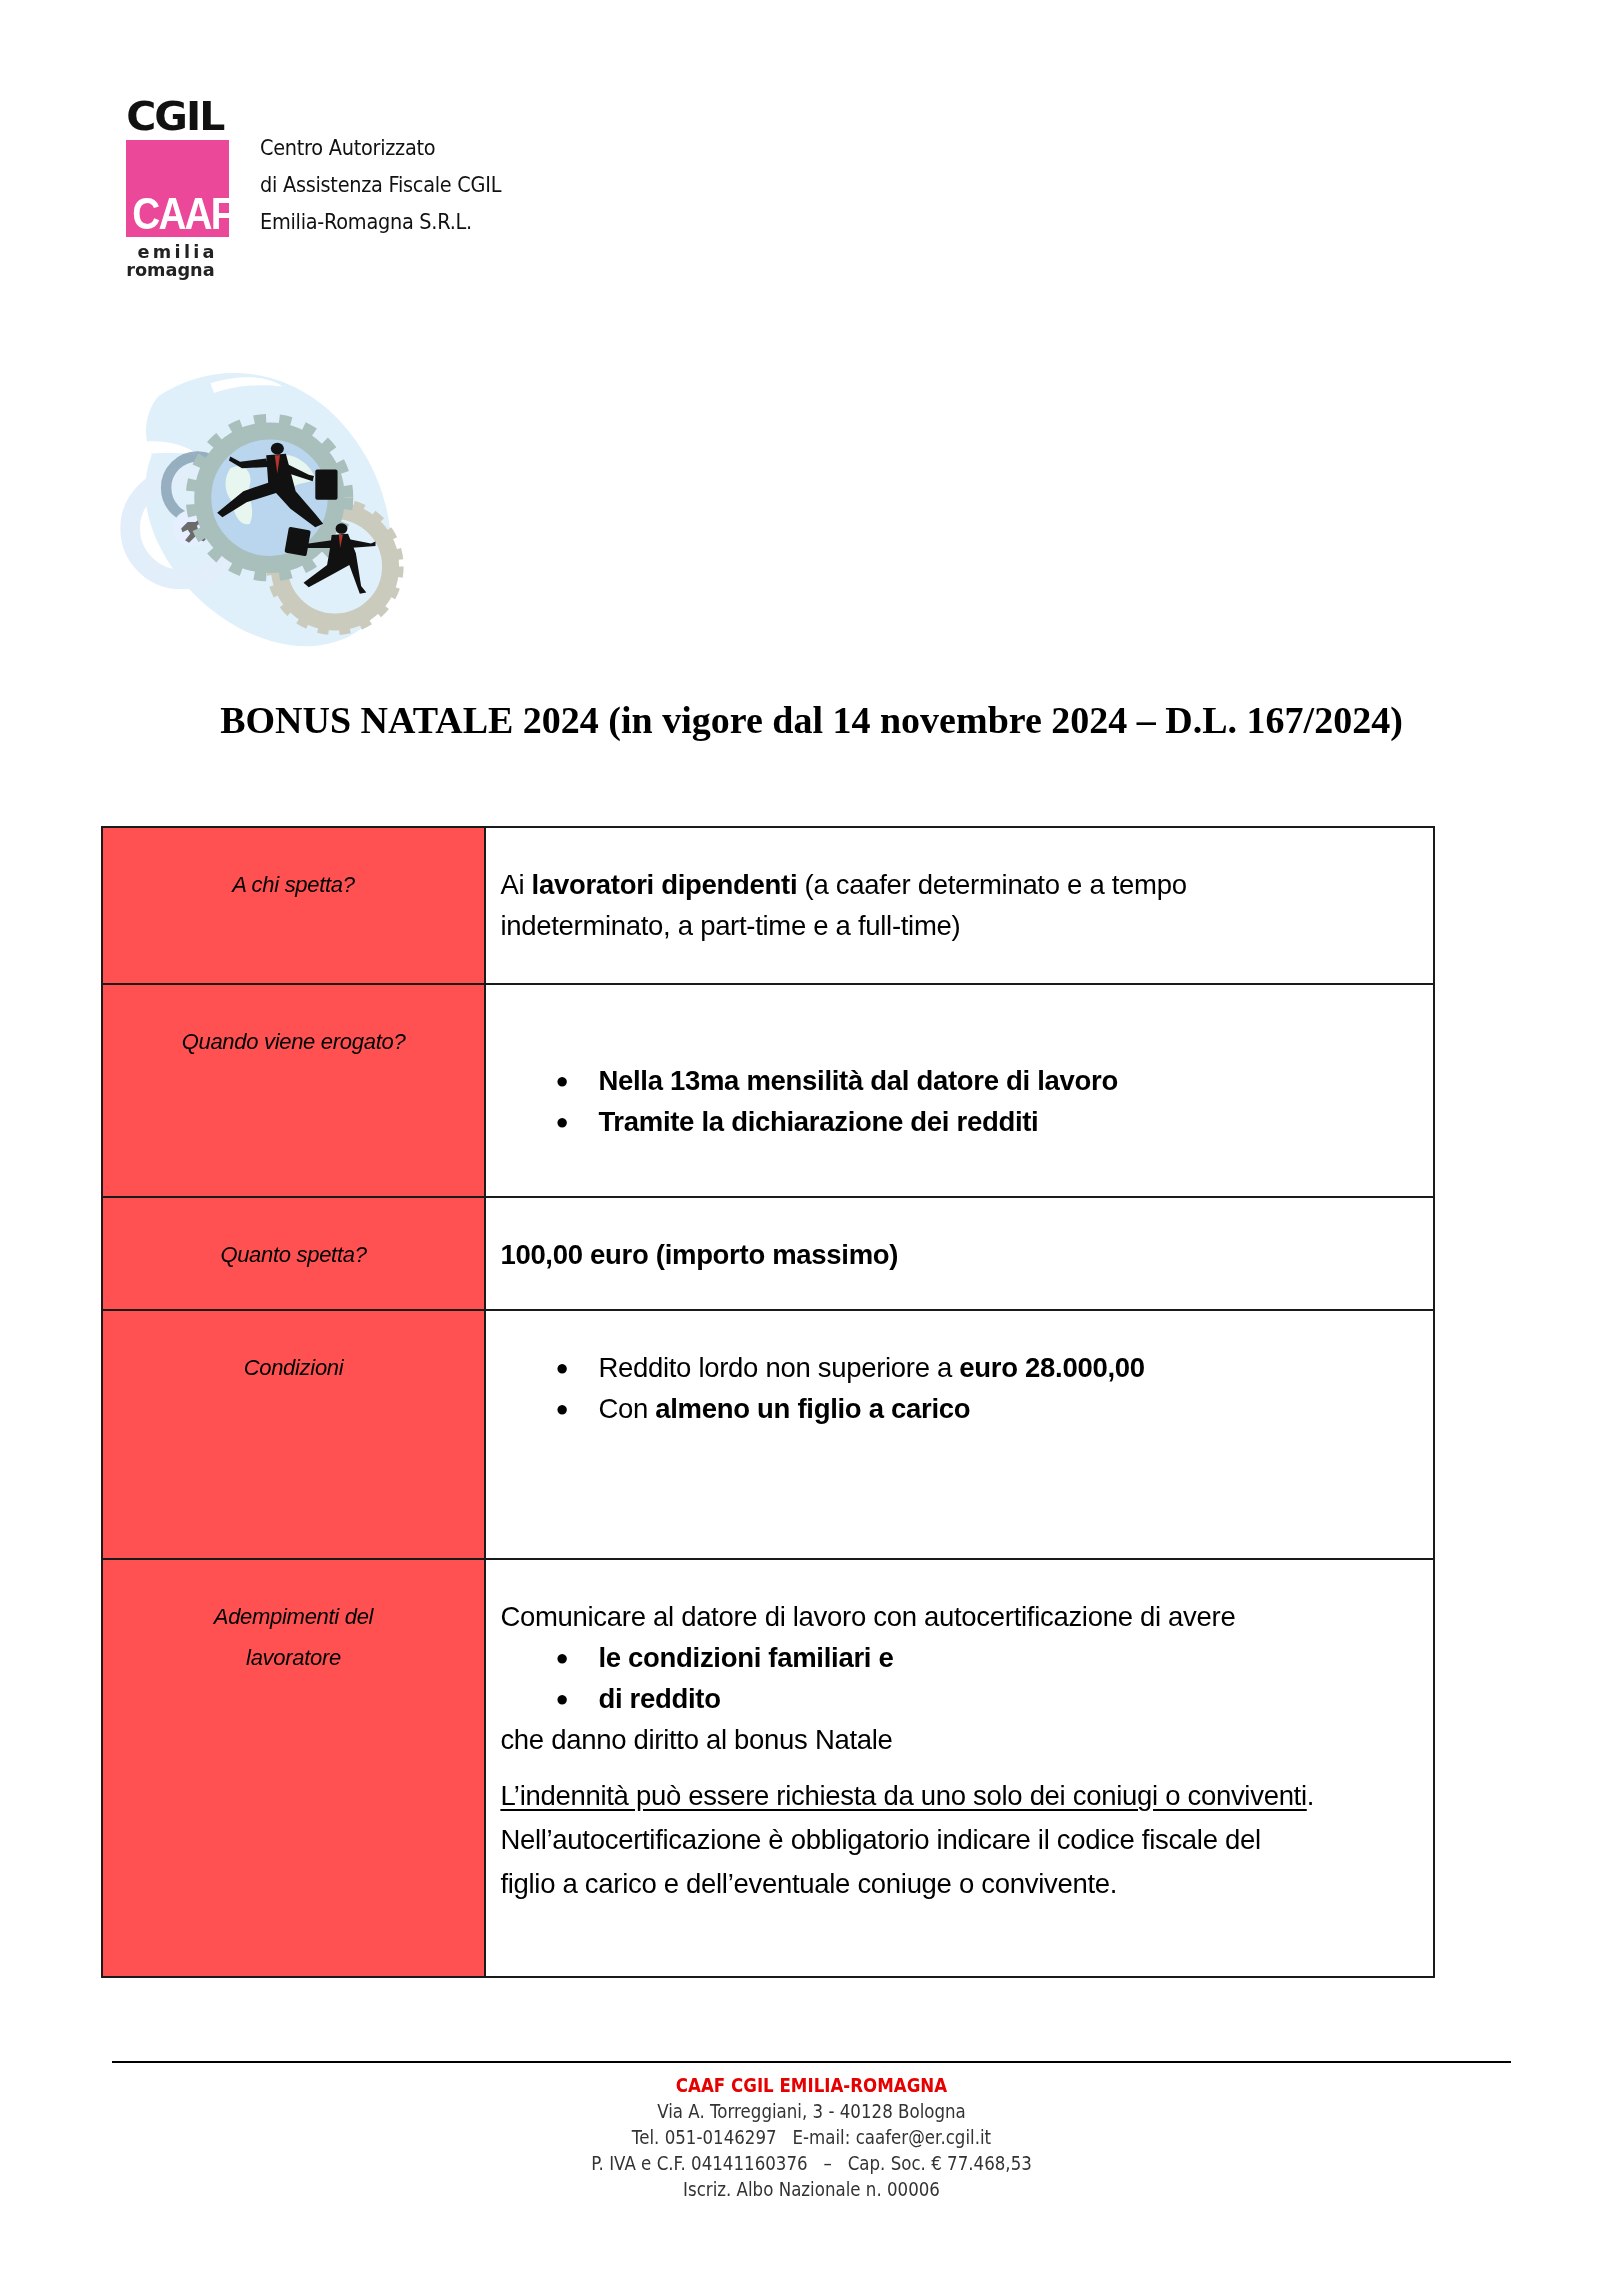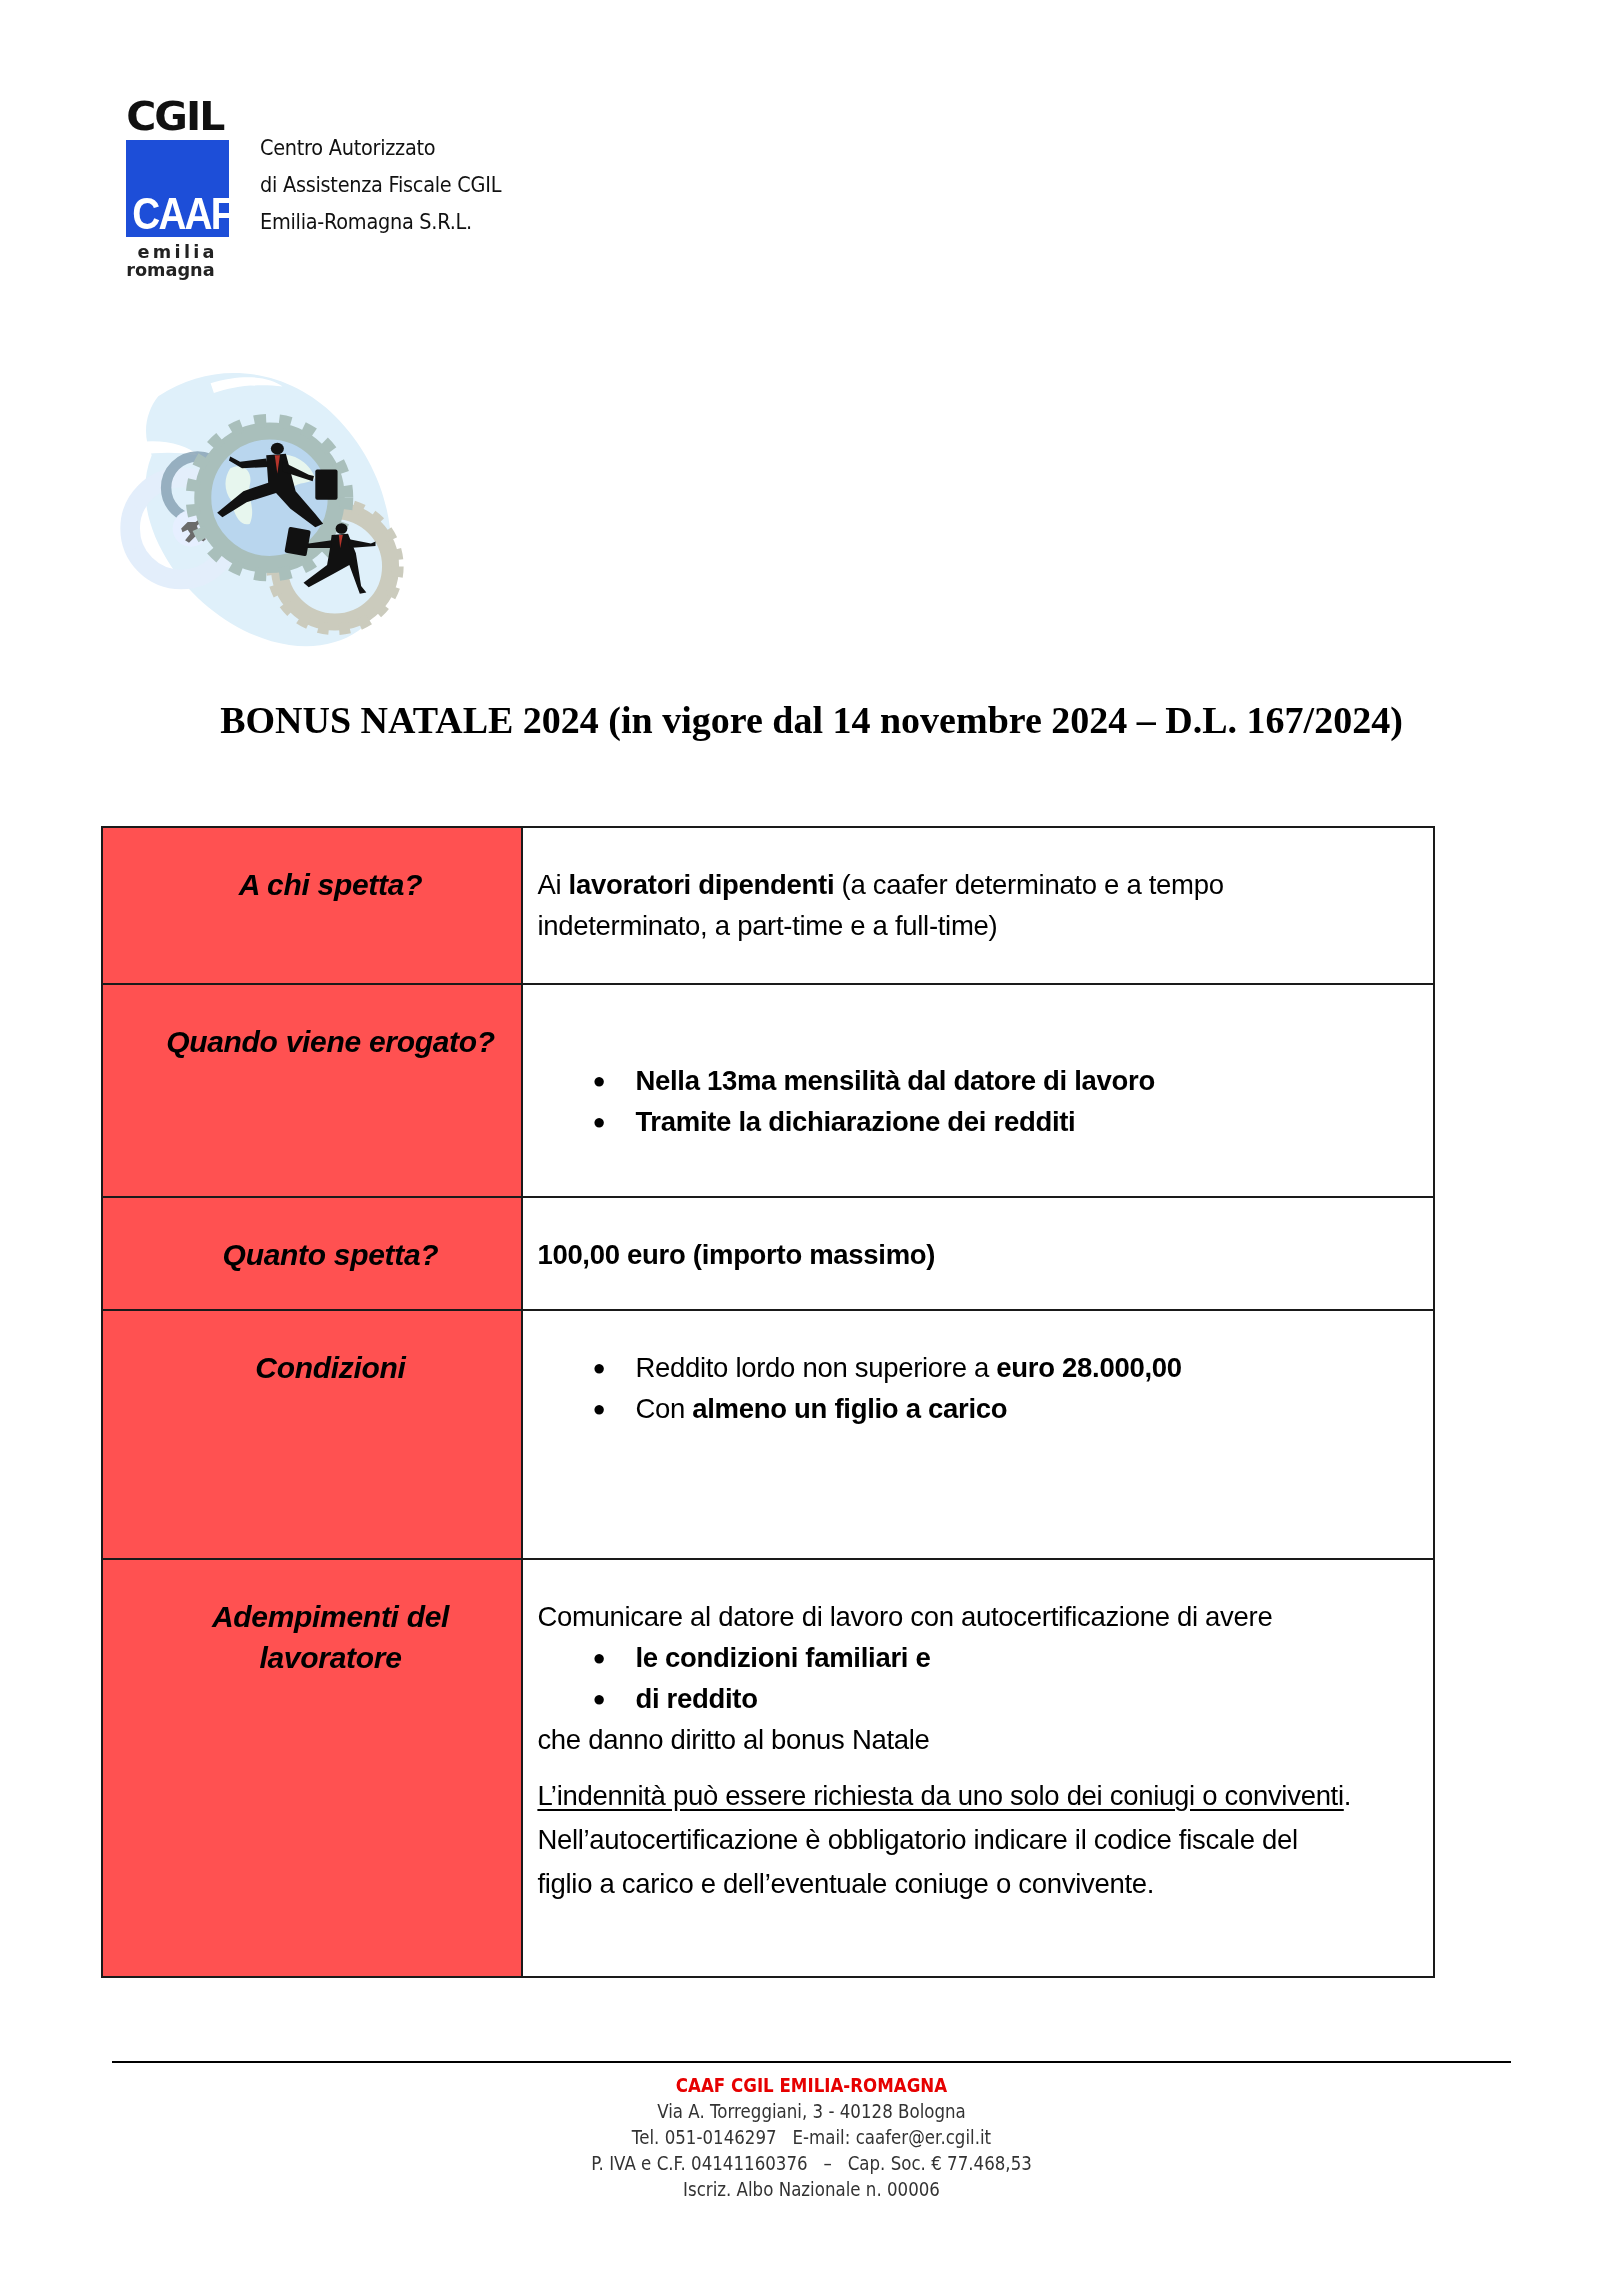--- a/index.html
+++ b/index.html
@@ -1,38 +1,38 @@
 <!DOCTYPE html>
 <html style="font-size:10.5px"><head>
 <meta charset="utf-8">
 <style>
   html, body { margin: 0; padding: 0; background: #ffffff; }
   body { width: 1623px; height: 2295px; position: relative; overflow: hidden; font-family: "Liberation Sans", sans-serif; color: #000; }
 
   
   .logo { position: absolute; left: 121px; top: 97px; width: 113px; height: 186px; }
   .logo-cgil { position: absolute; left: 5.2px; top: 0; width: 105px; font-family: "DejaVu Sans", sans-serif; font-weight: bold; font-size: 41px; line-height: 41px; letter-spacing: -2px; color: #111; transform: scaleY(0.95); }
-  .logo-box { position: absolute; left: 5.2px; top: 43px; width: 103px; height: 97px; background: #1d4ed8; }
+  .logo-box { position: absolute; left: 5.2px; top: 43px; width: 103px; height: 97px; background: #ec4899; }
   .logo-caaf { position: absolute; left: 0; right: 0; bottom: 1.3px; text-align: center; font-family: "Liberation Sans", sans-serif; font-weight: bold; font-size: 44px; line-height: 44px; color: #ffffff; letter-spacing: -2px; transform: scaleX(0.88); }
   .logo-emilia { position: absolute; left: 5.2px; top: 147px; width: 103px; text-align: center; font-family: "DejaVu Sans", sans-serif; font-weight: bold; font-size: 17.7px; line-height: 17.7px; letter-spacing: 3.3px; color: #222; }
   .logo-romagna { position: absolute; left: 5.2px; top: 165px; width: 103px; text-align: left; font-family: "DejaVu Sans", sans-serif; font-weight: bold; font-size: 17.7px; line-height: 17.7px; letter-spacing: 0px; color: #222; }
 
   .org-name { position: absolute; left: 260px; top: 130px; font-family: "DejaVu Sans", sans-serif; font-weight: normal; font-size: 21px; line-height: 37px; color: #111; letter-spacing: -0.3px; }
   .org-name div { white-space: nowrap; transform: scaleX(0.92); transform-origin: left center; }
 
   
   .clipart { position: absolute; left: 119px; top: 357px; width: 301px; height: 301px; }
 
   
   .doc-title { position: absolute; left: 0; width: 1623px; top: 694px; text-align: center; font-family: "Liberation Serif", serif; font-weight: bold; font-size: 38px; line-height: 52px; white-space: nowrap; }
 
   
   .info-table { position: absolute; left: 101px; top: 826px; width: 1334px; border-collapse: collapse; table-layout: fixed; }
   .info-table td { border: 2px solid #1a1a1a; vertical-align: top; padding: 0; }
-  .info-table td.q { width: 381px; background: #ff5151; text-align: center; font-style: italic; font-weight: bold; font-size: 30px; line-height: 41px; letter-spacing: -0.3px; padding-left: 37px; }
+  .info-table td.q { width: 381px; background: #ff5151; text-align: center; font-style: italic; font-weight: normal; font-size: 22px; line-height: 41px; letter-spacing: -0.3px; }
   .info-table td.a { background: #ffffff; font-size: 27.5px; line-height: 41px; letter-spacing: -0.3px; }
   .r1 { height: 157px; } .r2 { height: 213px; } .r3 { height: 113px; } .r4 { height: 249px; margin-left: 48px; } .r5 { height: 418px; }
   .q-inner { padding-top: 41px; }
   .q-inner.tight { padding-top: 36px; }
   .a-inner { padding: 41px 13px 0 14.4px; }
   .a-inner.r2pad { padding-top: 75px; }
   .a-inner.r3pad { padding-top: 36px; }
   .a-inner.r4pad { padding-top: 36px; }
   .a-inner.r5pad { padding-top: 36px; }
   .bullets { list-style: none; margin: 0; padding: 0 0 0 55px; }

